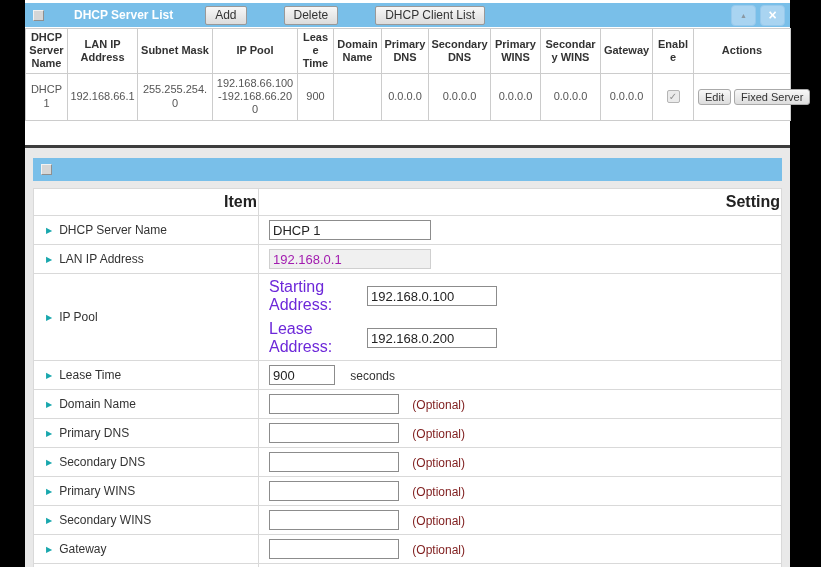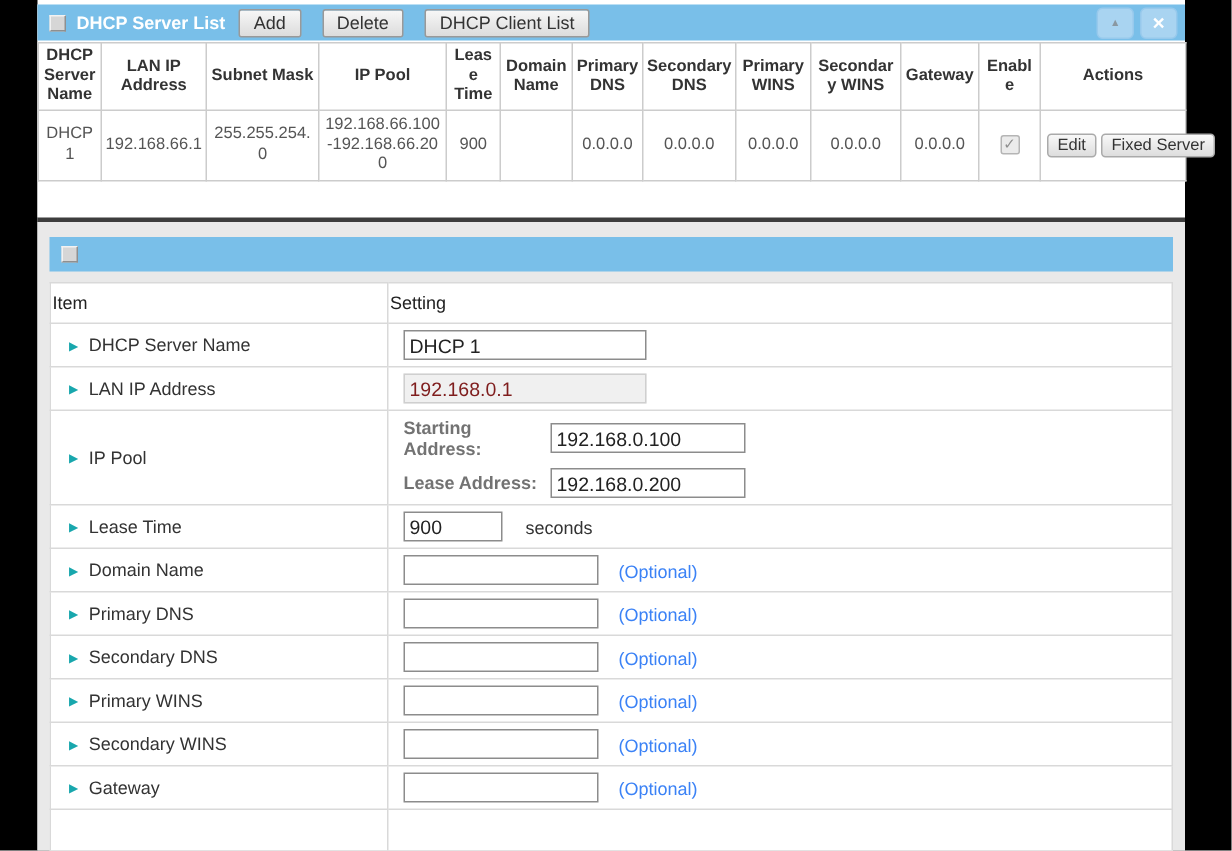--- a/index.html
+++ b/index.html
@@ -4,21 +4,21 @@
 <style>
   html,body{margin:0;padding:0;}
   body{
     width:821px;height:567px;background:#000;position:relative;overflow:hidden;
     font-family:"Liberation Sans",sans-serif;
   }
   #content{position:absolute;left:25px;top:0;width:765px;height:567px;background:#fff;}
 
   
   .top-panel{height:142px;background:#fff;}
-  .bar{display:flex;align-items:center;height:24px;background:#79BFE9;padding:0 5px;box-sizing:border-box;}
+  .bar{display:flex;align-items:center;height:24px;background:#79BFE9;padding:0 5px;box-sizing:border-box;gap:23px;}
   .top-panel .bar{margin-top:3px;}
   .sq{width:9px;height:9px;background:#d6d6d6;border-style:solid;border-width:1px;
       border-color:#f2f2f2 #8f8f8f #8f8f8f #f2f2f2;margin:0 7px 0 3px;flex:0 0 auto;}
   .bar-title{color:#fff;font-weight:bold;font-size:12px;white-space:nowrap;}
   .btn{background:linear-gradient(#f7f7f7,#dcdcdc);border:1px solid #999;border-radius:2px;
        font-size:12px;color:#333;padding:0 9px;height:19px;line-height:17px;box-sizing:border-box;
        font-family:"Liberation Sans",sans-serif;white-space:nowrap;}
   .bar .btn{margin-left:14px;}
   .bar .btn.first{margin-left:9px;}
   .win-btns{margin-left:auto;display:flex;gap:4px;}
@@ -42,37 +42,37 @@
   .checkbox.gray{background:#ebebeb;border:1px solid #b5b5b5;color:#8f8f8f;font-size:10px;}
 
   .divider{height:3px;background:#3d3d3d;}
 
   
   .bottom-panel{background:#e9e9e9;height:422px;box-sizing:border-box;padding:10px 8px 0;}
   .cfg-bar{height:23px;margin-bottom:7px;}
   table.cfg{width:749px;border-collapse:collapse;background:#fff;font-size:12px;table-layout:fixed;
             border:1px solid #c9c9c9;}
   table.cfg th,table.cfg td{border:1px solid #d9d9d9;vertical-align:middle;}
-  table.cfg th{height:24px;font-size:12px;font-weight:normal;color:#222;text-align:left;}
+  table.cfg th{height:24px;font-size:16px;font-weight:bold;color:#222;text-align:right;}
   td.item-cell{text-align:left;padding-left:12px;color:#333;height:24px;}
   td.set-cell{text-align:left;padding:2px 2px 2px 10px;height:24px;}
   .arrow{color:#18A7AD;font-size:8px;margin-right:7px;vertical-align:1px;}
 
   .cfg-input{border:1px solid #8c8c8c;height:20px;font-size:13px;padding:0 3px;box-sizing:border-box;
              font-family:"Liberation Sans",sans-serif;color:#222;background:#fff;}
-  .cfg-input:disabled,.cfg-input.dis{background:#f0f0f0;border-color:#cfcfcf;color:#7f1d1d;}
+  .cfg-input:disabled,.cfg-input.dis{background:#f0f0f0;border-color:#cfcfcf;color:#a21caf;}
   .w160{width:162px;} .w126{width:130px;} .w64{width:66px;} .w127{width:130px;}
   .fake-select{width:158px;height:20px;background:#f5f5f5;border:1px solid #cfcfcf;box-sizing:border-box;
                display:inline-flex;align-items:center;justify-content:space-between;
                padding:0 7px 0 4px;font-size:13px;color:#9b9b9b;}
-  .sub-label{display:inline-block;width:98px;color:#737373;font-size:12px;font-weight:bold;}
+  .sub-label{display:inline-block;width:98px;color:#6d28d9;font-size:16px;}
   .pool-lines{display:flex;flex-direction:column;gap:6px;padding:2px 0;}
   .pool-line{display:flex;align-items:center;}
   .suffix{color:#333;font-size:12px;margin-left:12px;}
-  .note{color:#3b82f6;font-size:12px;margin-left:10px;}
+  .note{color:#7f1d1d;font-size:12px;margin-left:10px;}
 </style>
 </head>
 <body>
 
 <div id="content">
 
   <div class="top-panel">
     <div class="bar">
       <span class="sq"></span>
       <span class="bar-title">DHCP Server List</span>

